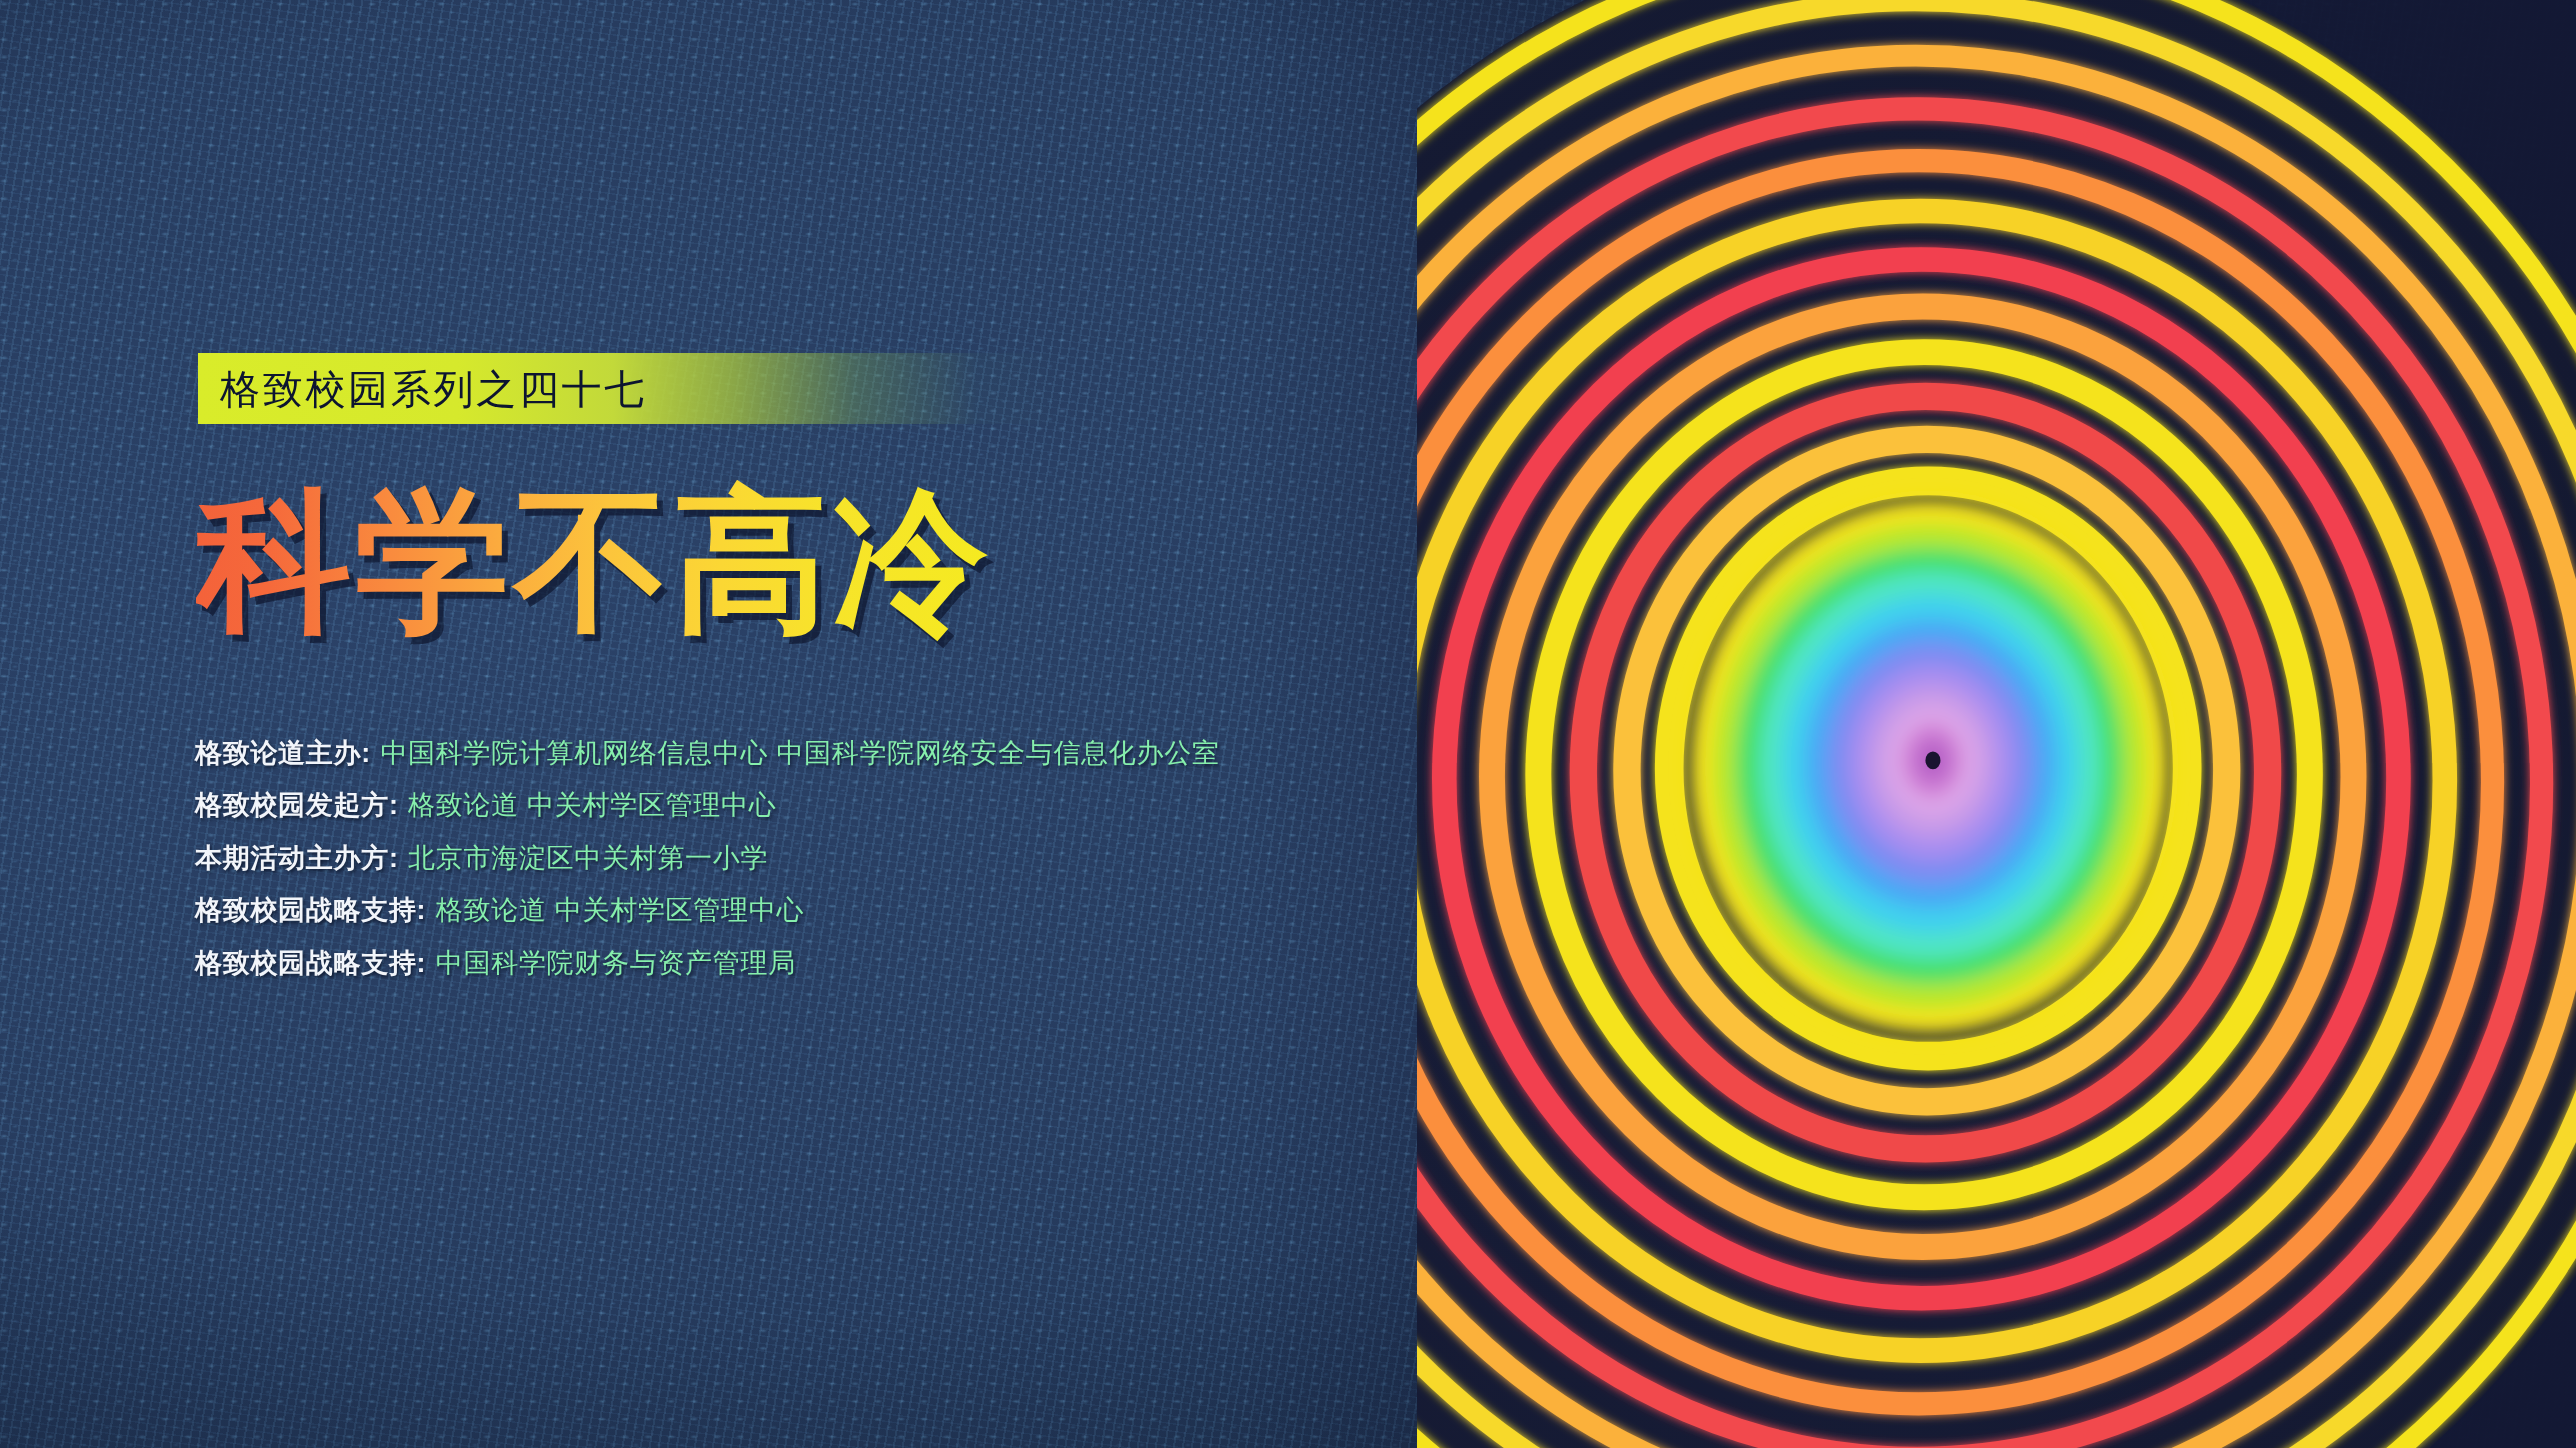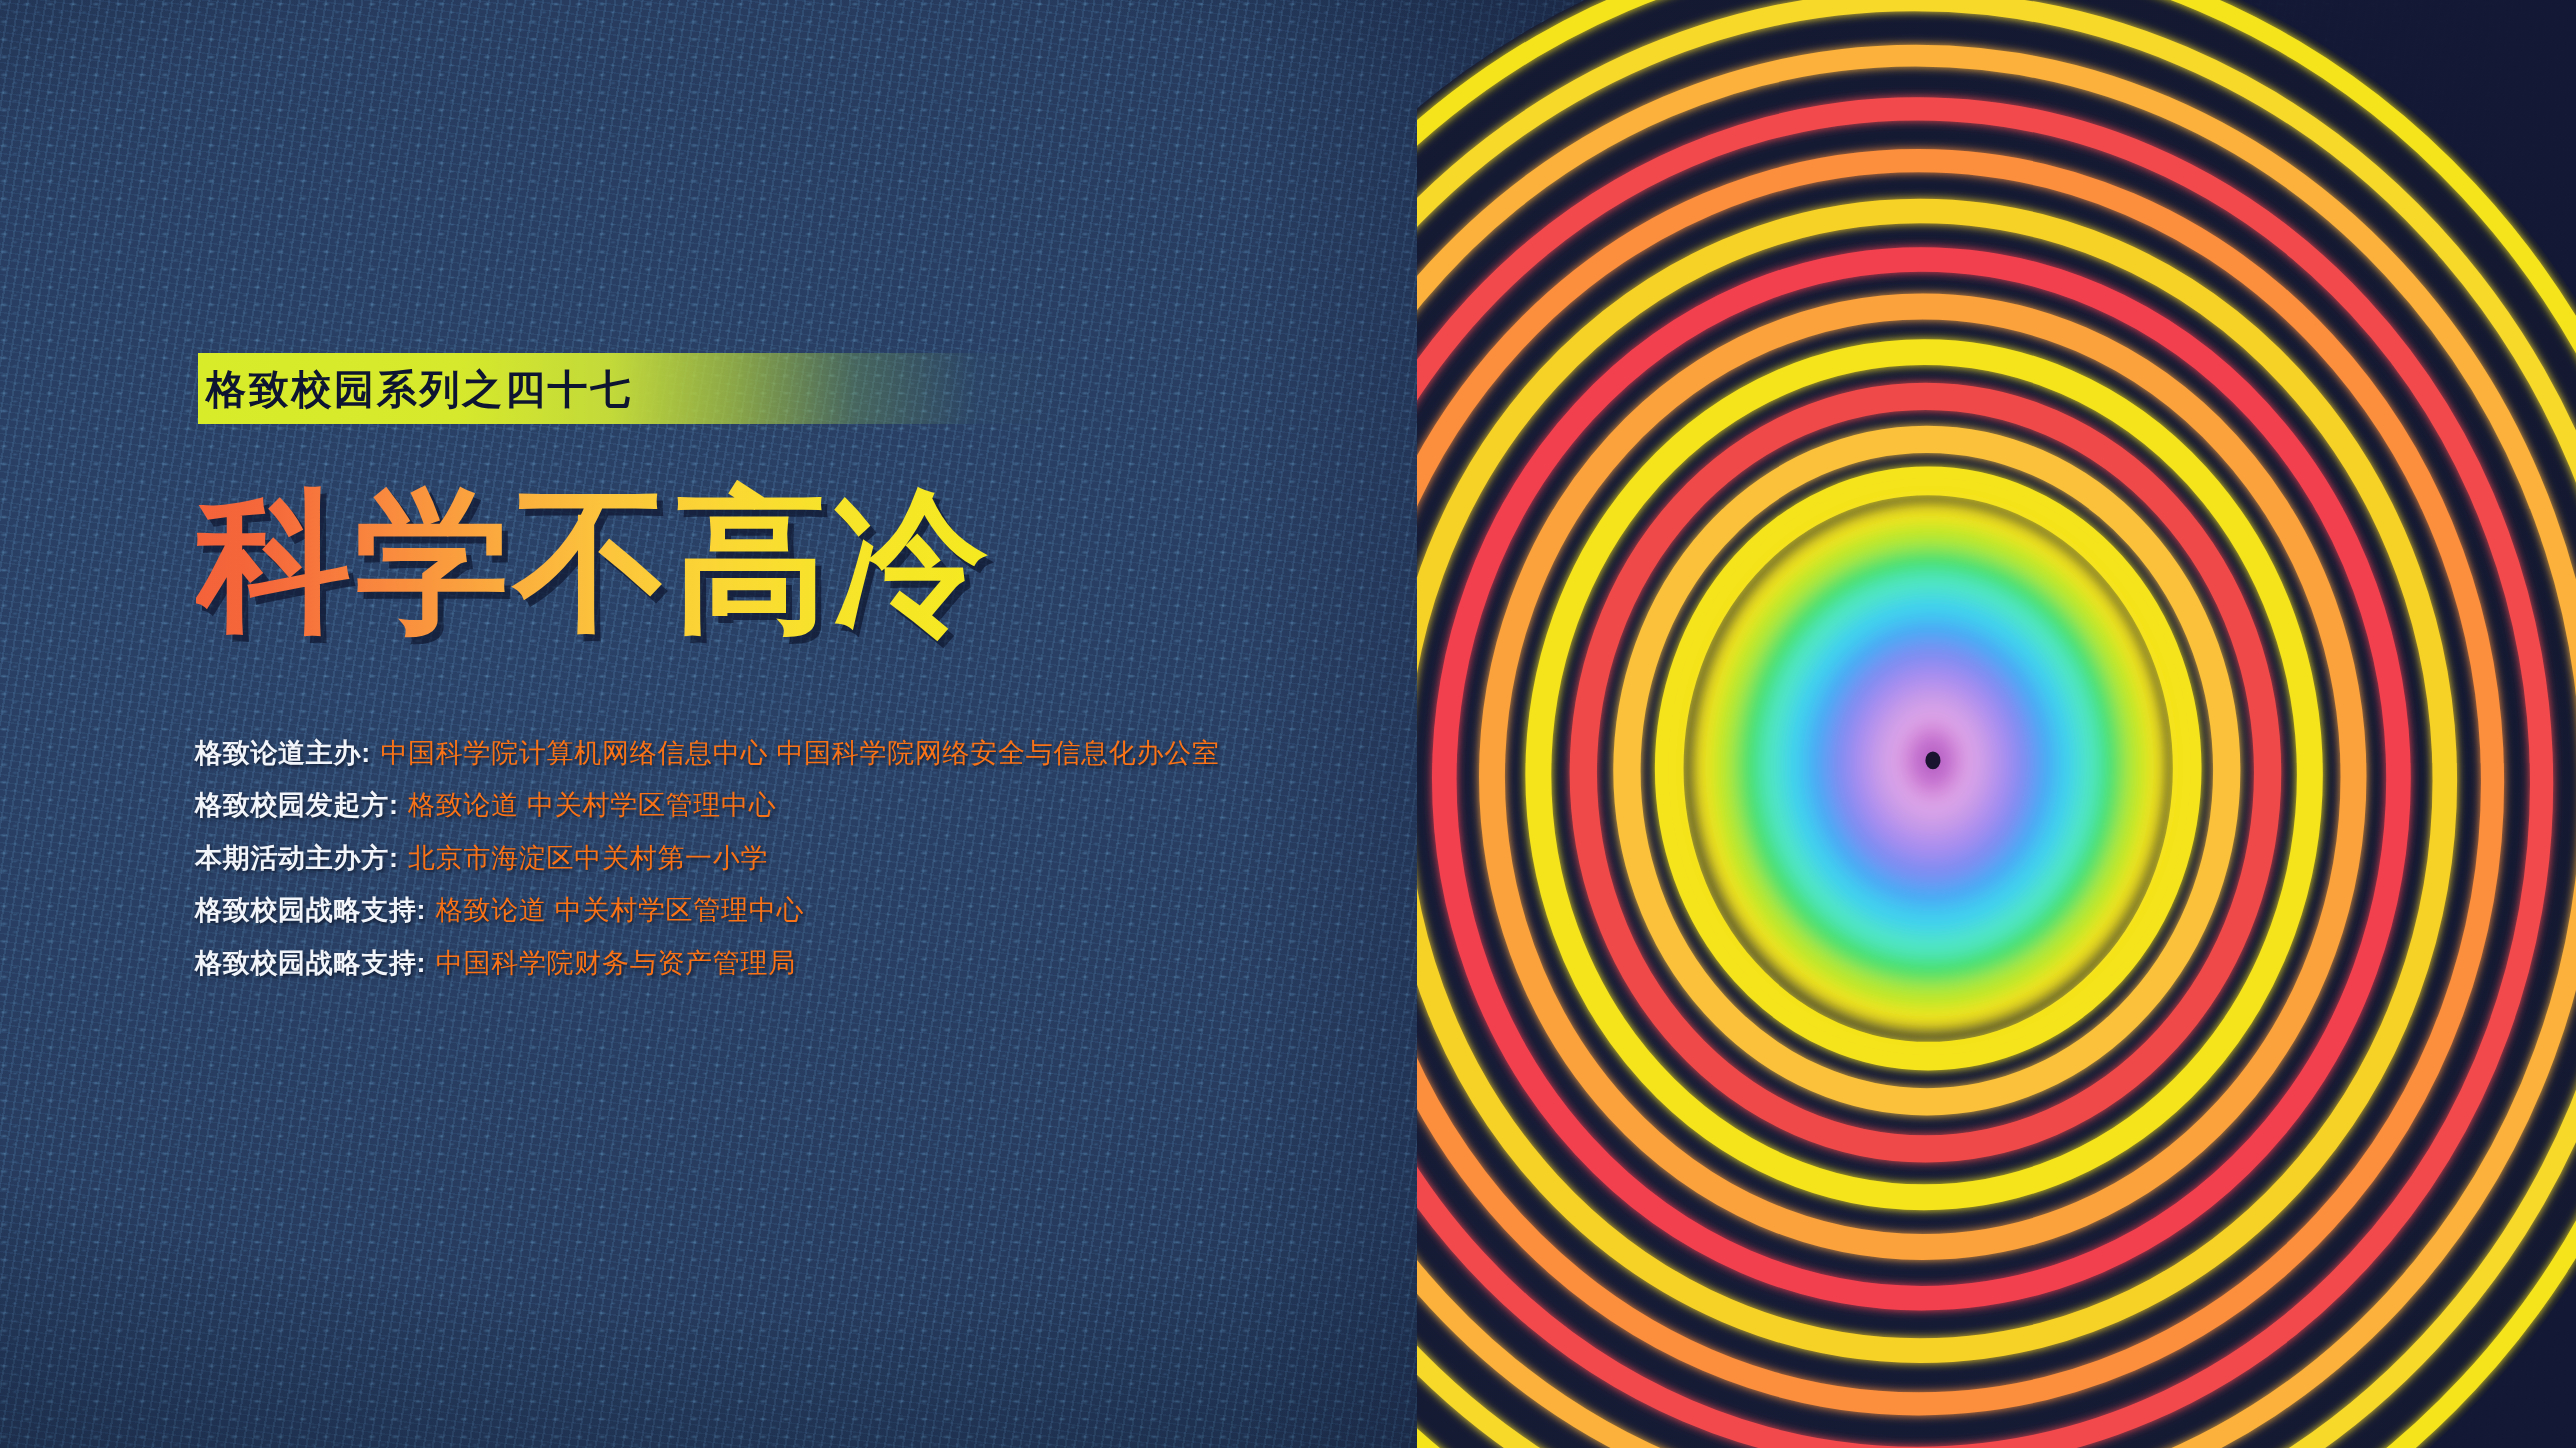--- a/index.html
+++ b/index.html
@@ -65,23 +65,23 @@
     width: 865px; height: 71px;
     background: linear-gradient(to right,
         #d9ec2a 0%, #d6e92c 30%, #c2d93a 48%,
         rgba(176,206,60,0.72) 62%,
         rgba(120,165,85,0.38) 76%,
         rgba(60,100,110,0.12) 90%,
         rgba(40,70,110,0) 100%);
     display: flex; align-items: center;
   }
   .ribbon-text {
-    margin-left: 8px;
+    margin-left: 22px;
     font-size: 40px;
-    font-weight: 700;
+    font-weight: 400;
     letter-spacing: 2.7px;
     color: #0d1530;
     white-space: nowrap;
     line-height: 1;
   }
 
   
   .title {
     position: absolute;
     left: 196px; top: 455px;
@@ -119,21 +119,21 @@
   .credit-label {
     font-size: 27px;
     font-weight: 700;
     color: #f2f5fa;
     text-shadow: 1.4px 2px 3.4px rgba(6,12,30,0.75);
     letter-spacing: 0.7px;
   }
   .credit-value {
     font-size: 27px;
     font-weight: 400;
-    color: #f97316;
+    color: #86efac;
     text-shadow: 1.4px 2px 3.4px rgba(6,12,30,0.75);
     letter-spacing: 0.7px;
     margin-left: 9.5px;
   }
 </style>
 </head>
 <body>
 
 <div id="poster">
 

